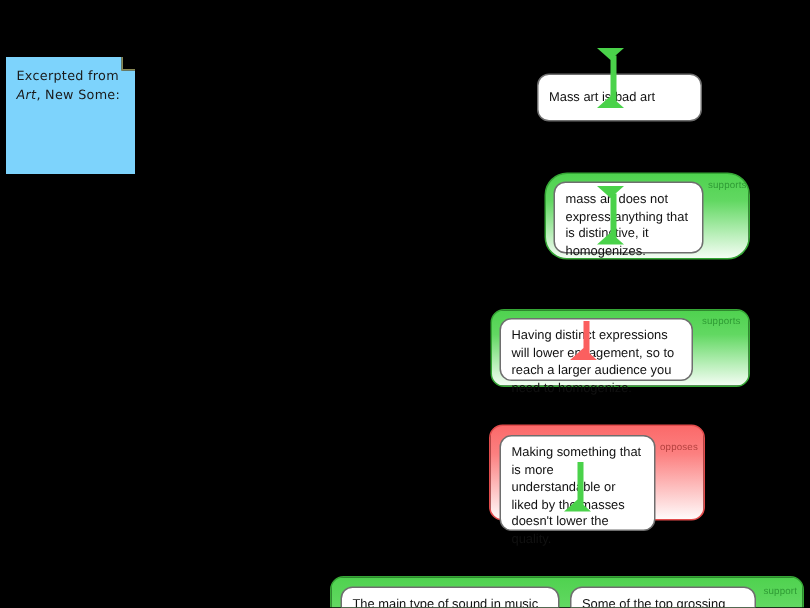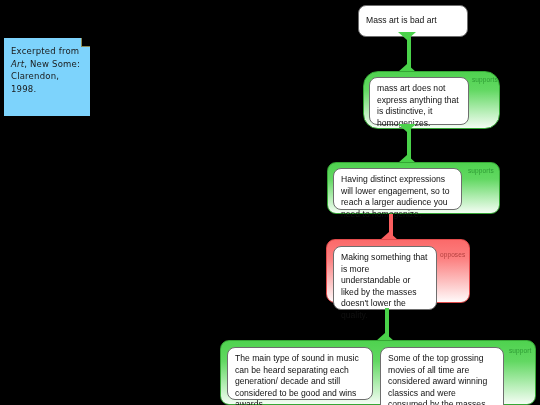--- a/index.html
+++ b/index.html
@@ -45,20 +45,21 @@
   }
   .sticky em {
     font-style: italic;
   }
 
   
   .panel {
     position: absolute;
     box-sizing: border-box;
     border-radius: 9px;
+    margin-top: 44px;
   }
   .panel.green {
     background: linear-gradient(to bottom, #4fd24f 0%, #62d862 32%, #b9efb9 72%, #f4fdf4 100%);
     border: 1px solid #35a635;
   }
   .panel.red {
     background: linear-gradient(to bottom, #fb6a6a 0%, #fc8080 30%, #fdc2c2 68%, #fffafa 100%);
     border: 1px solid #e24b4b;
   }
   .panel.plain {
@@ -116,21 +117,20 @@
 </style>
 </head>
 <body>
 
 <div id="canvas">
 
   <div class="sticky">
     <div class="fold"></div>
     <div>Excerpted from</div>
     <div><em>Art</em><span>, New Some:</span></div>
-    <div>Clarendon, 1998.</div>
   </div>
 
   <div class="panel plain" style="left:358px; top:5px; width:110px; height:32px;">
     <div class="claimbox single" style="left:0; top:0; width:110px; height:32px;">Mass art is bad art</div>
   </div>
 
   <div class="stem green" style="left:407px; top:37px; width:4px; height:34px;"></div>
   <div class="flare green-down" style="left:398px; top:32px;"></div>
   <div class="flare green-up" style="left:398px; top:64px;"></div>
 

